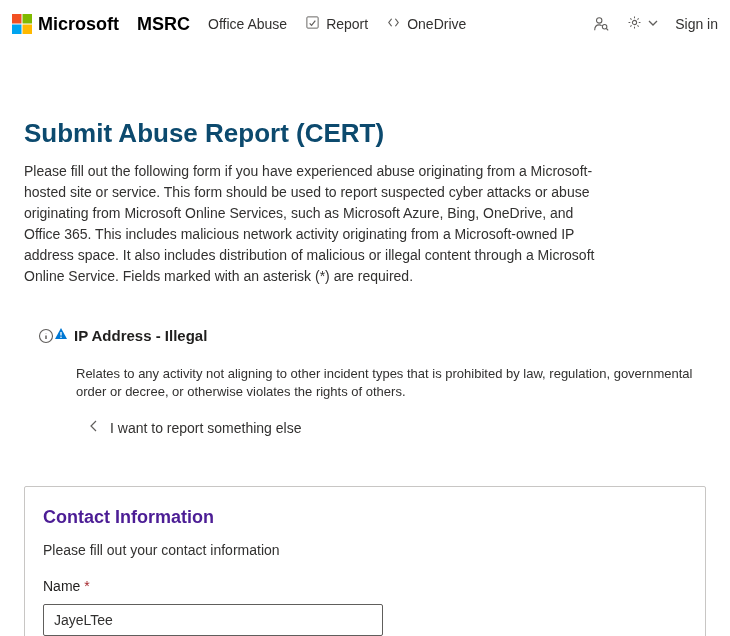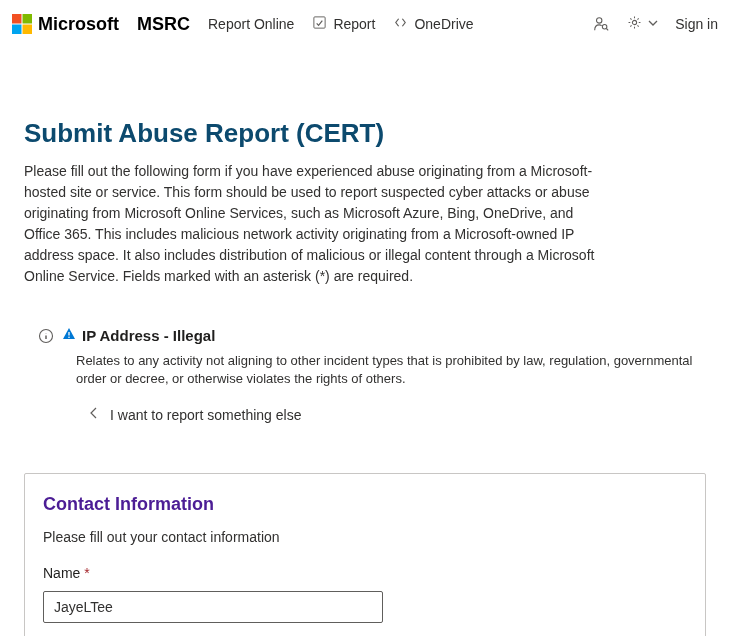--- a/index.html
+++ b/index.html
@@ -108,22 +108,21 @@
       margin-bottom: 40px;
     }
     
     .incident-type {
       margin-left: 14px;
       margin-bottom: 8px;
     }
     
     .incident-header {
       display: flex;
-      gap: 8px;
-      margin-bottom: 8px;
+      margin-bottom: 21px;
     }
     
     .info-icon-wrap {
       display: flex;
       align-items: center;
     }
     
     .incident-label {
       font-size: 15px;
       font-weight: 600;
@@ -204,21 +203,21 @@
         <svg viewBox="0 0 20 20" width="20" height="20">
           <rect x="0" y="0" width="9.5" height="9.5" fill="#f25022"></rect>
           <rect x="10.5" y="0" width="9.5" height="9.5" fill="#7fba00"></rect>
           <rect x="0" y="10.5" width="9.5" height="9.5" fill="#00a4ef"></rect>
           <rect x="10.5" y="10.5" width="9.5" height="9.5" fill="#ffb900"></rect>
         </svg>
       </span>
       <span class="ms-logo-text">Microsoft</span>
     </a>
     <a class="msrc-text">MSRC</a>
-    <a class="nav-link">Report Online</a>
+    <a class="nav-link">Office Abuse</a>
     <a class="nav-link">
       <span>
         <svg width="15" height="15" viewBox="0 0 16 16" fill="none" stroke="#605e5c" stroke-width="1">
           <rect x="2" y="2" width="12" height="12" rx="1"></rect>
           <path d="M5 9 L7 11 L11 6" stroke-width="1.3"></path>
         </svg>
       </span>
       <span>Report</span>
     </a>
     <a class="nav-link">

